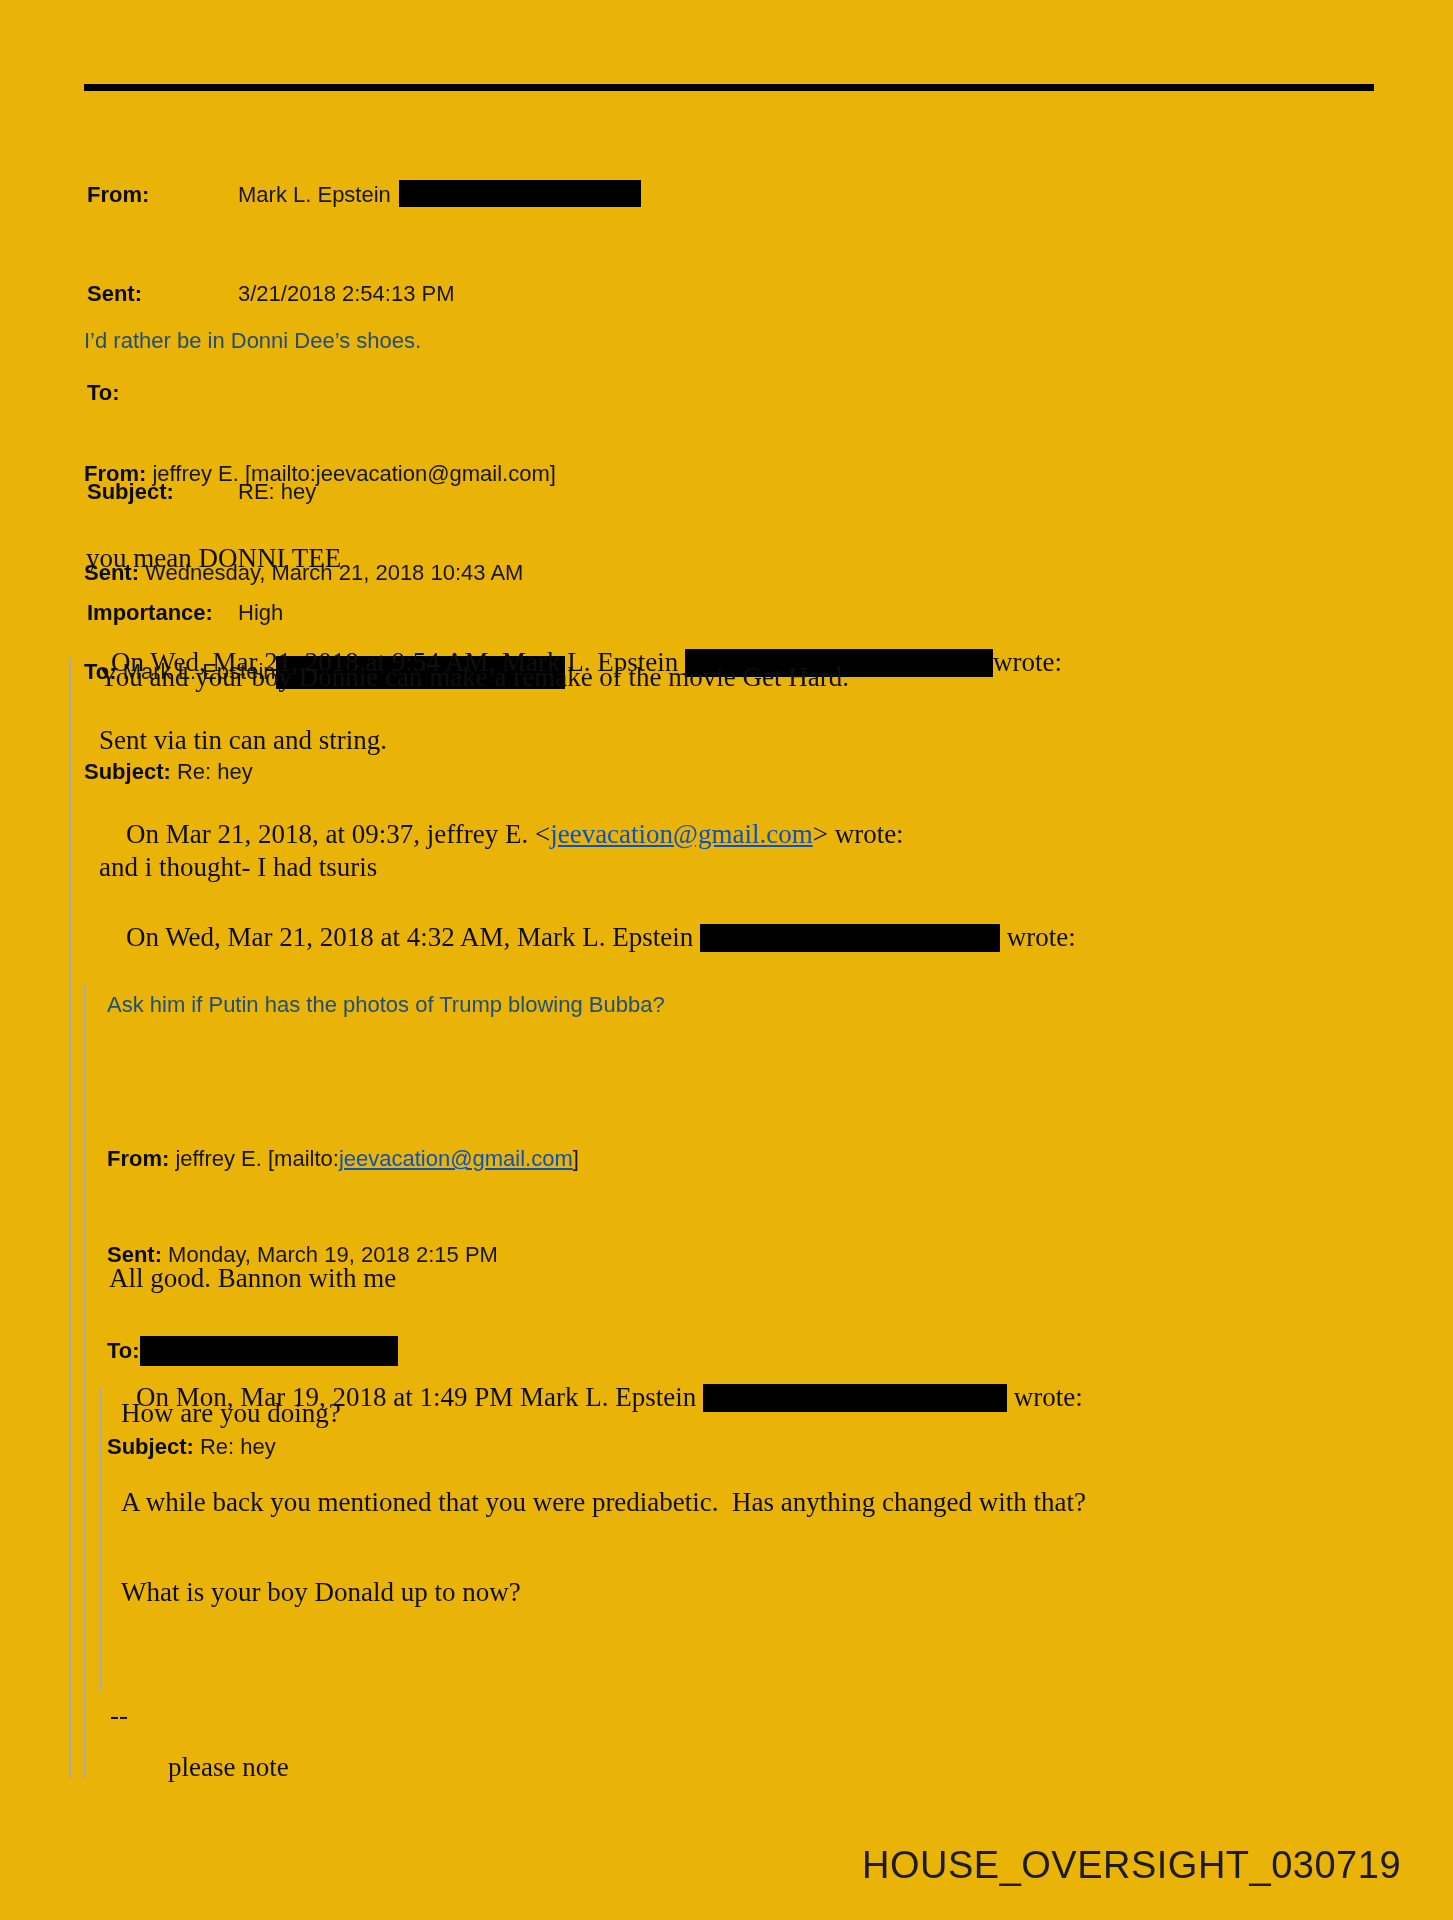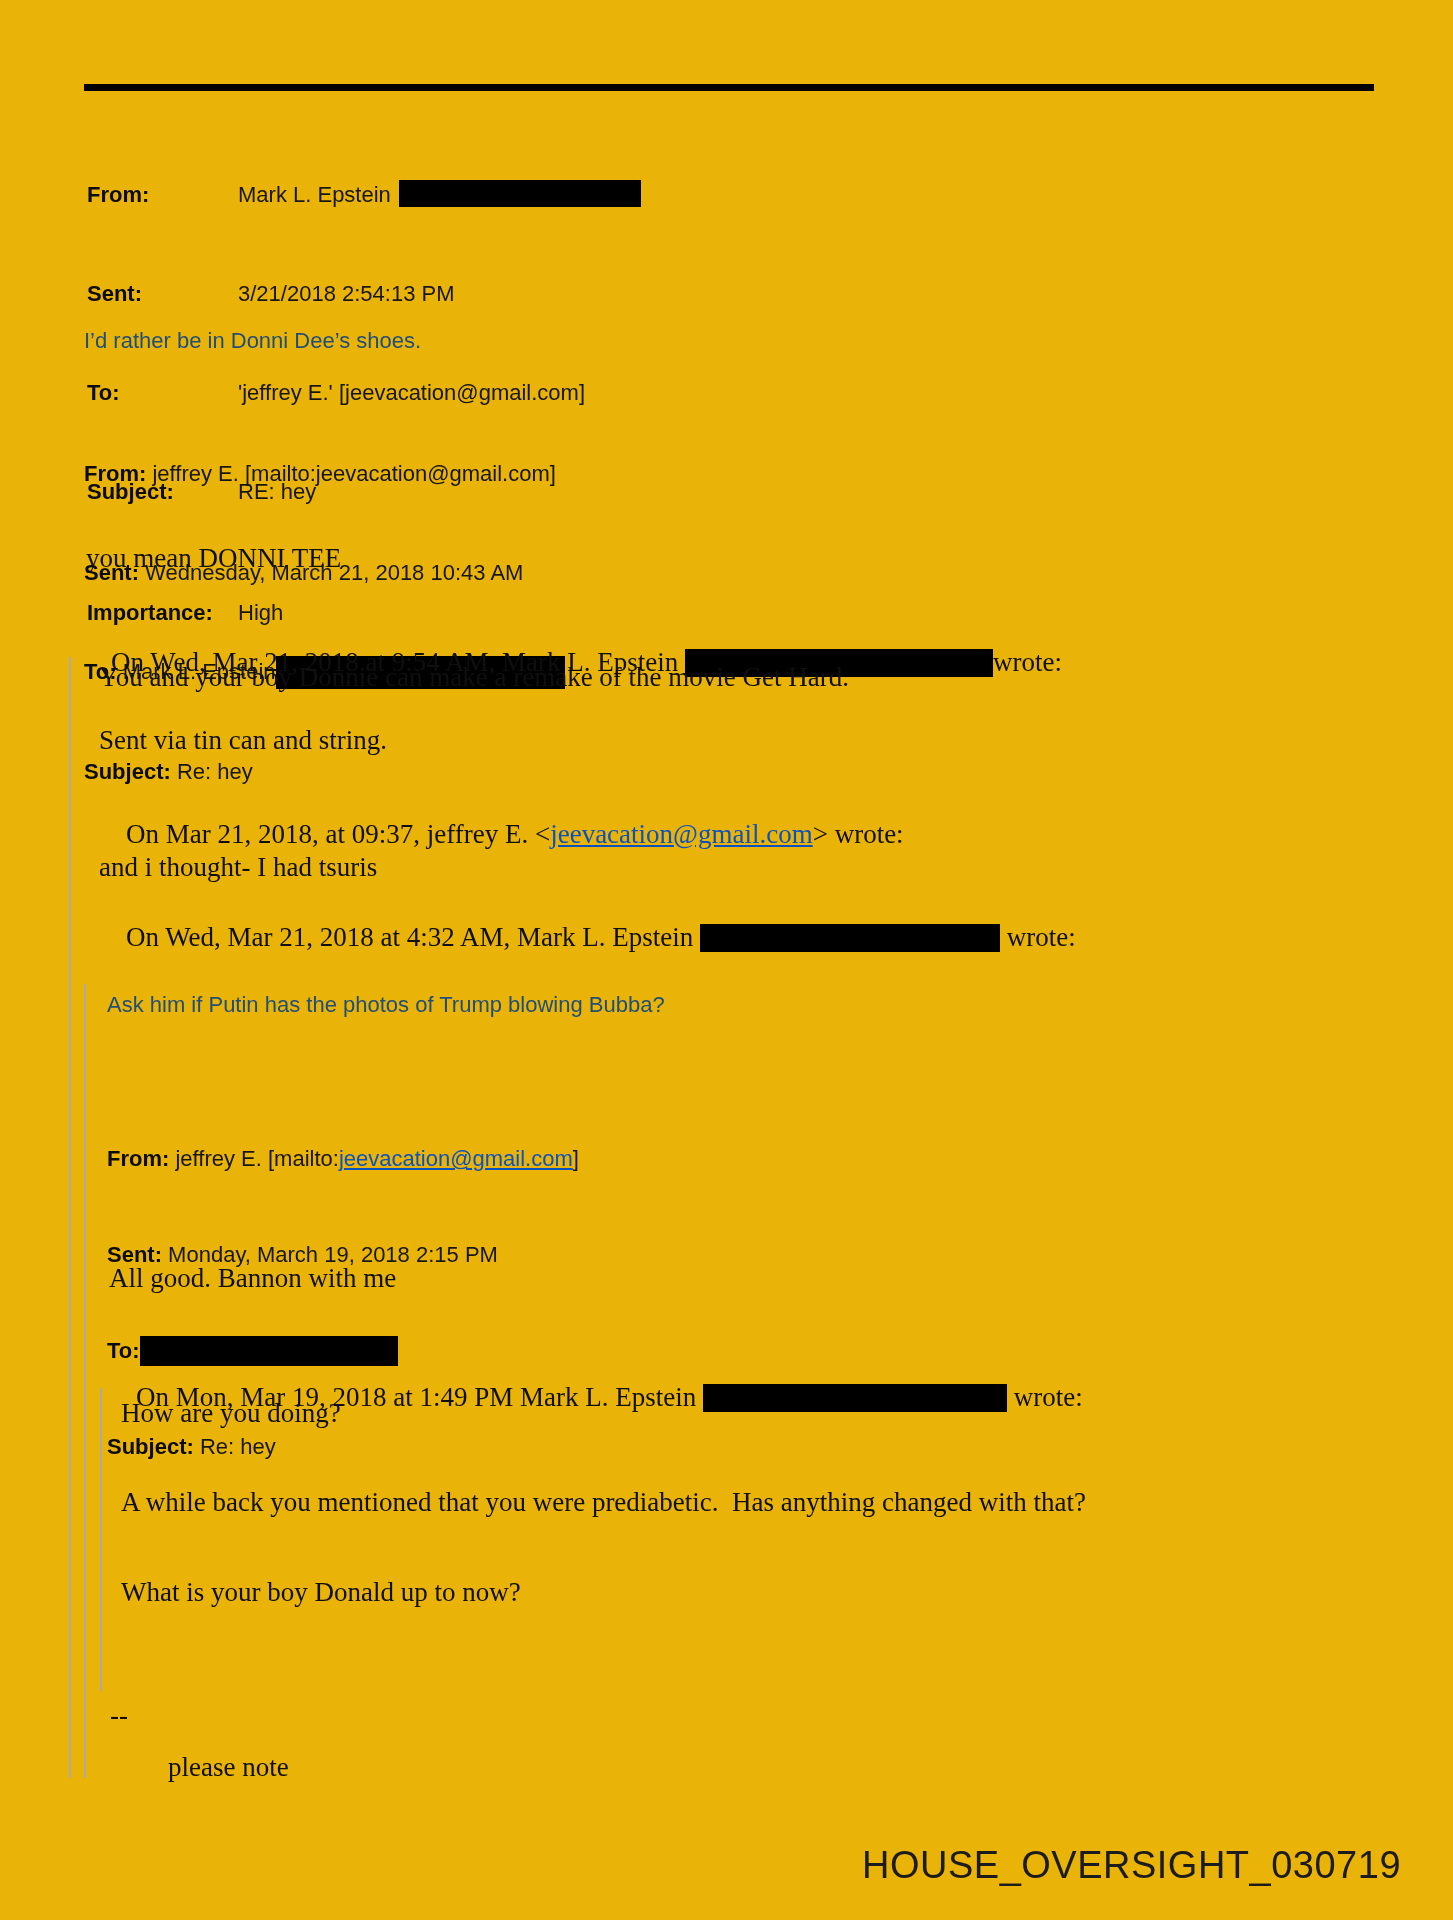--- a/index.html
+++ b/index.html
@@ -39,21 +39,20 @@
     <div class="hdr-row">
       <span class="lbl">From:</span>
       <span><span>Mark L. Epstein</span><span class="redact" style="width:242px;height:27px;margin-left:8px;vertical-align:-5px;"></span></span>
     </div>
     <div class="hdr-row">
       <span class="lbl">Sent:</span>
       <span>3/21/2018 2:54:13 PM</span>
     </div>
     <div class="hdr-row">
       <span class="lbl">To:</span>
-      <span>'jeffrey E.' [jeevacation@gmail.com]</span>
     </div>
     <div class="hdr-row">
       <span class="lbl">Subject:</span>
       <span>RE: hey</span>
     </div>
     <div class="hdr-row" style="margin-top:22px;">
       <span class="lbl">Importance:</span>
       <span>High</span>
     </div>
   </div>

